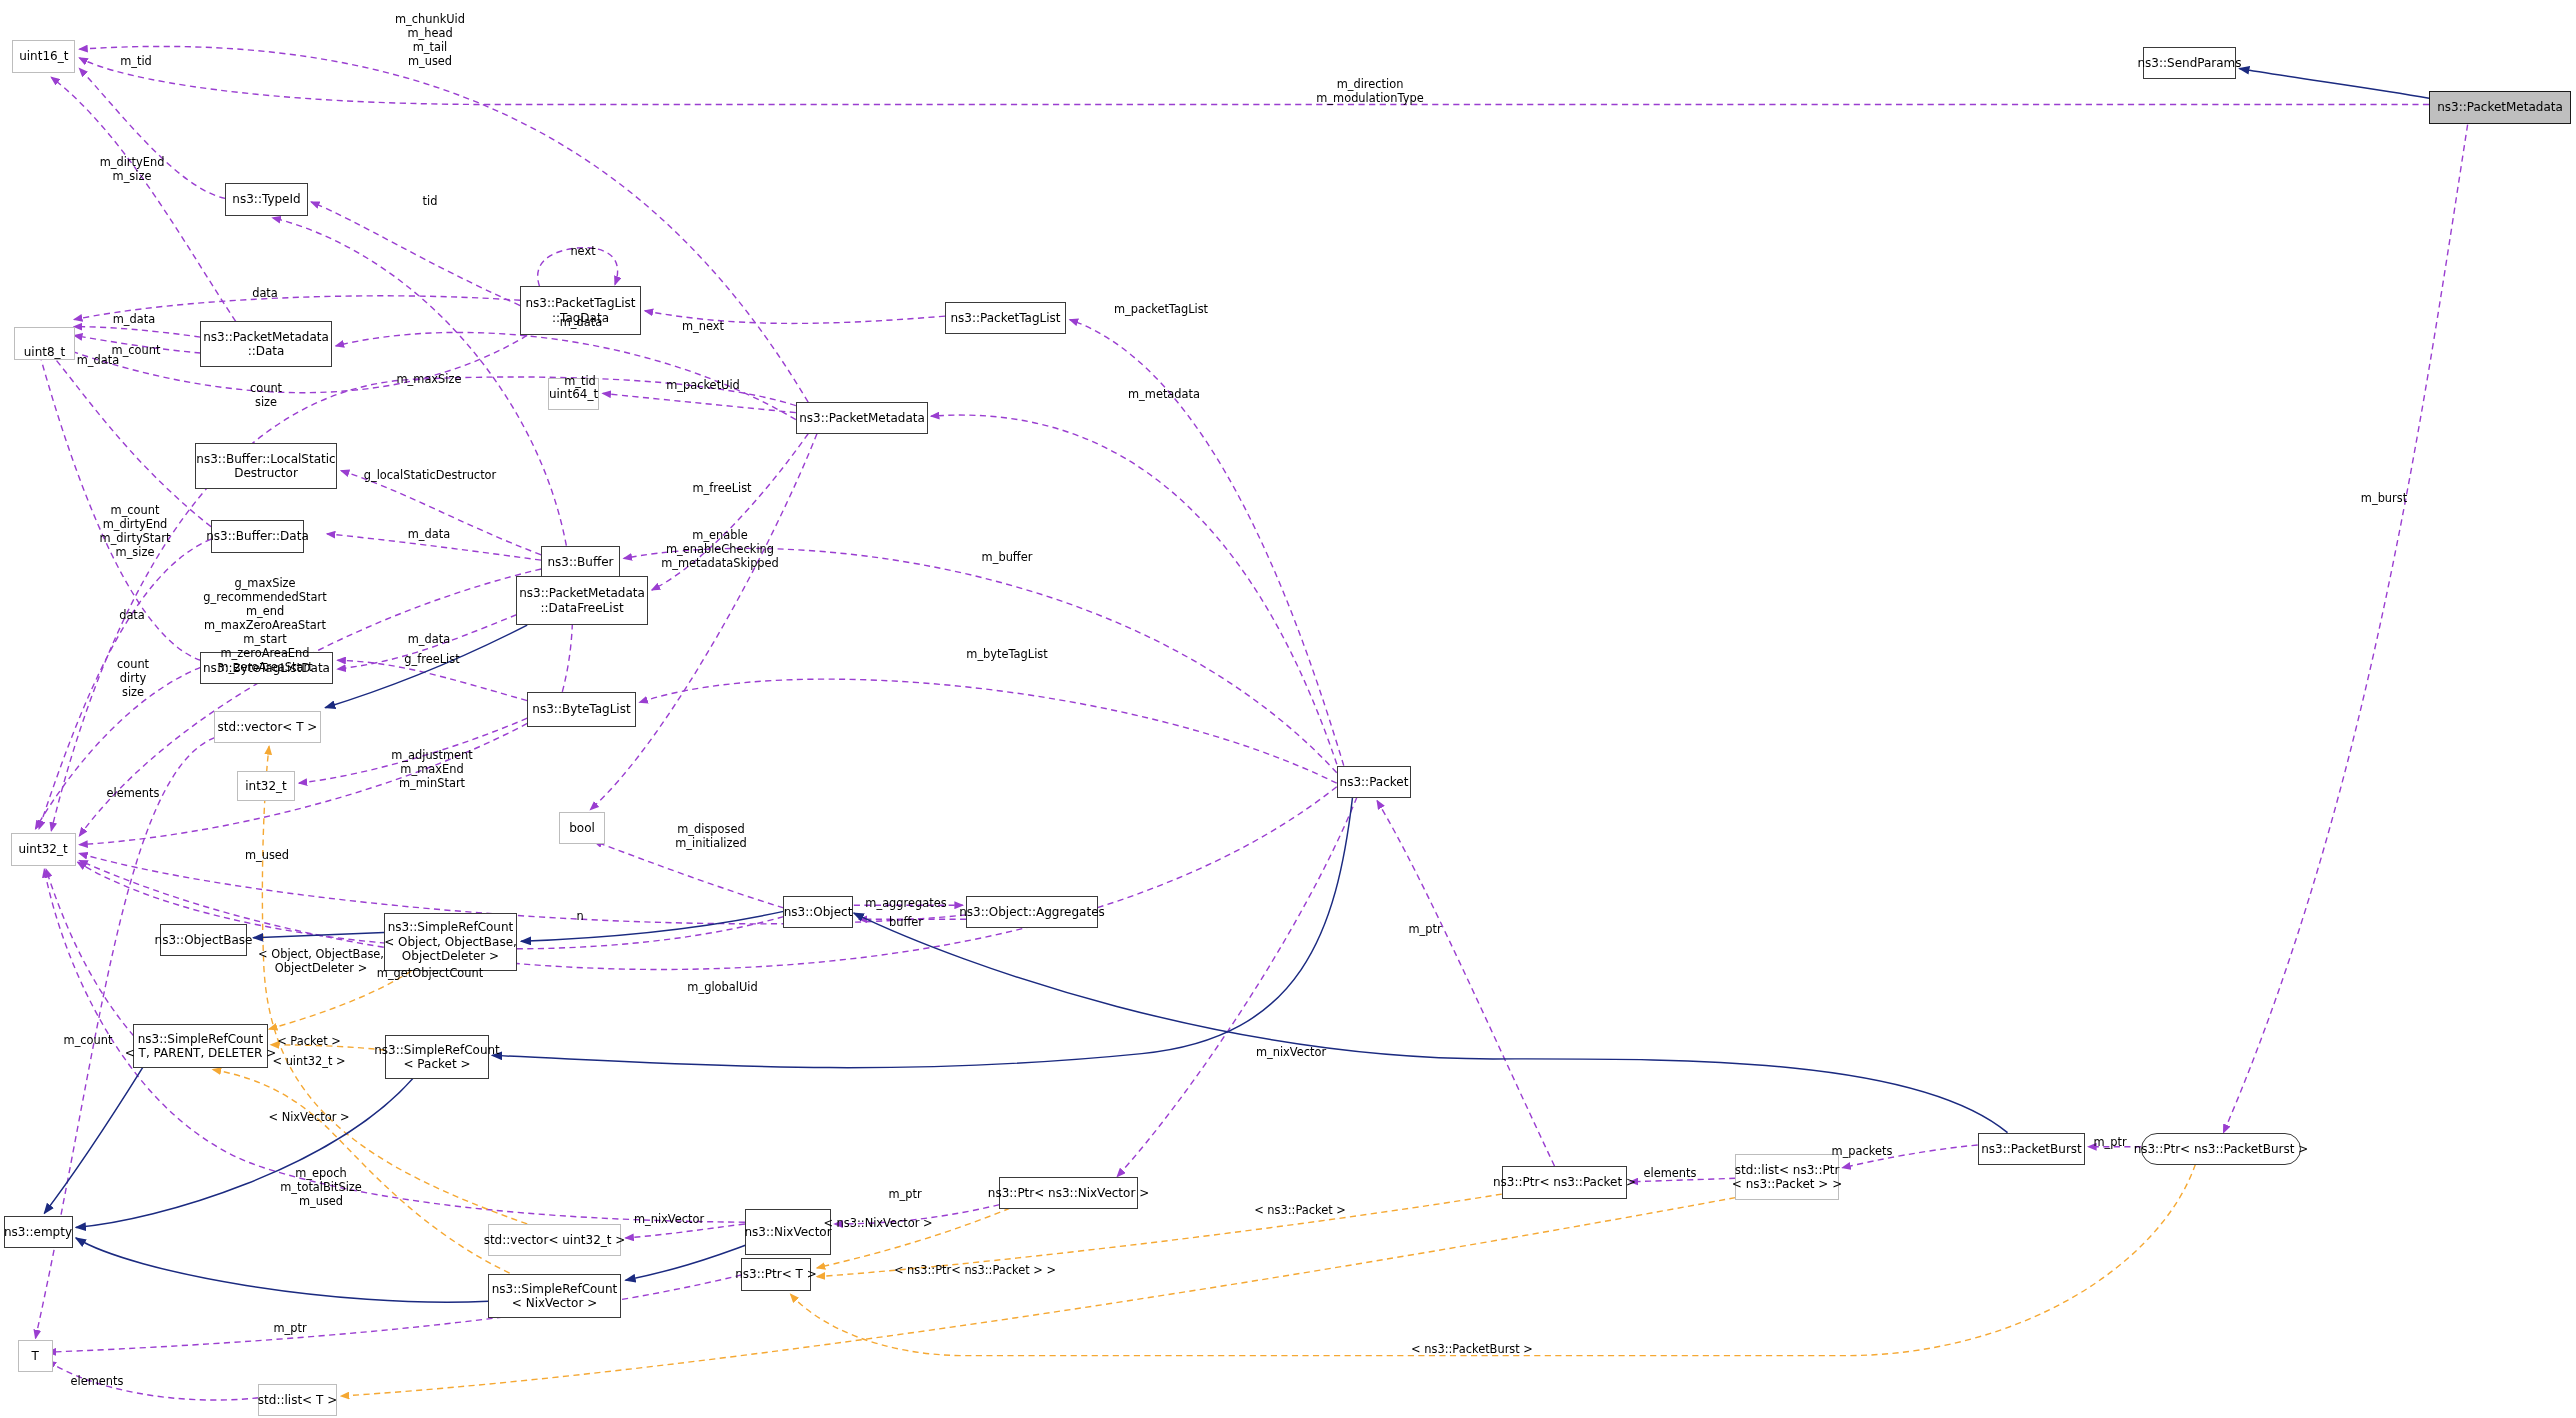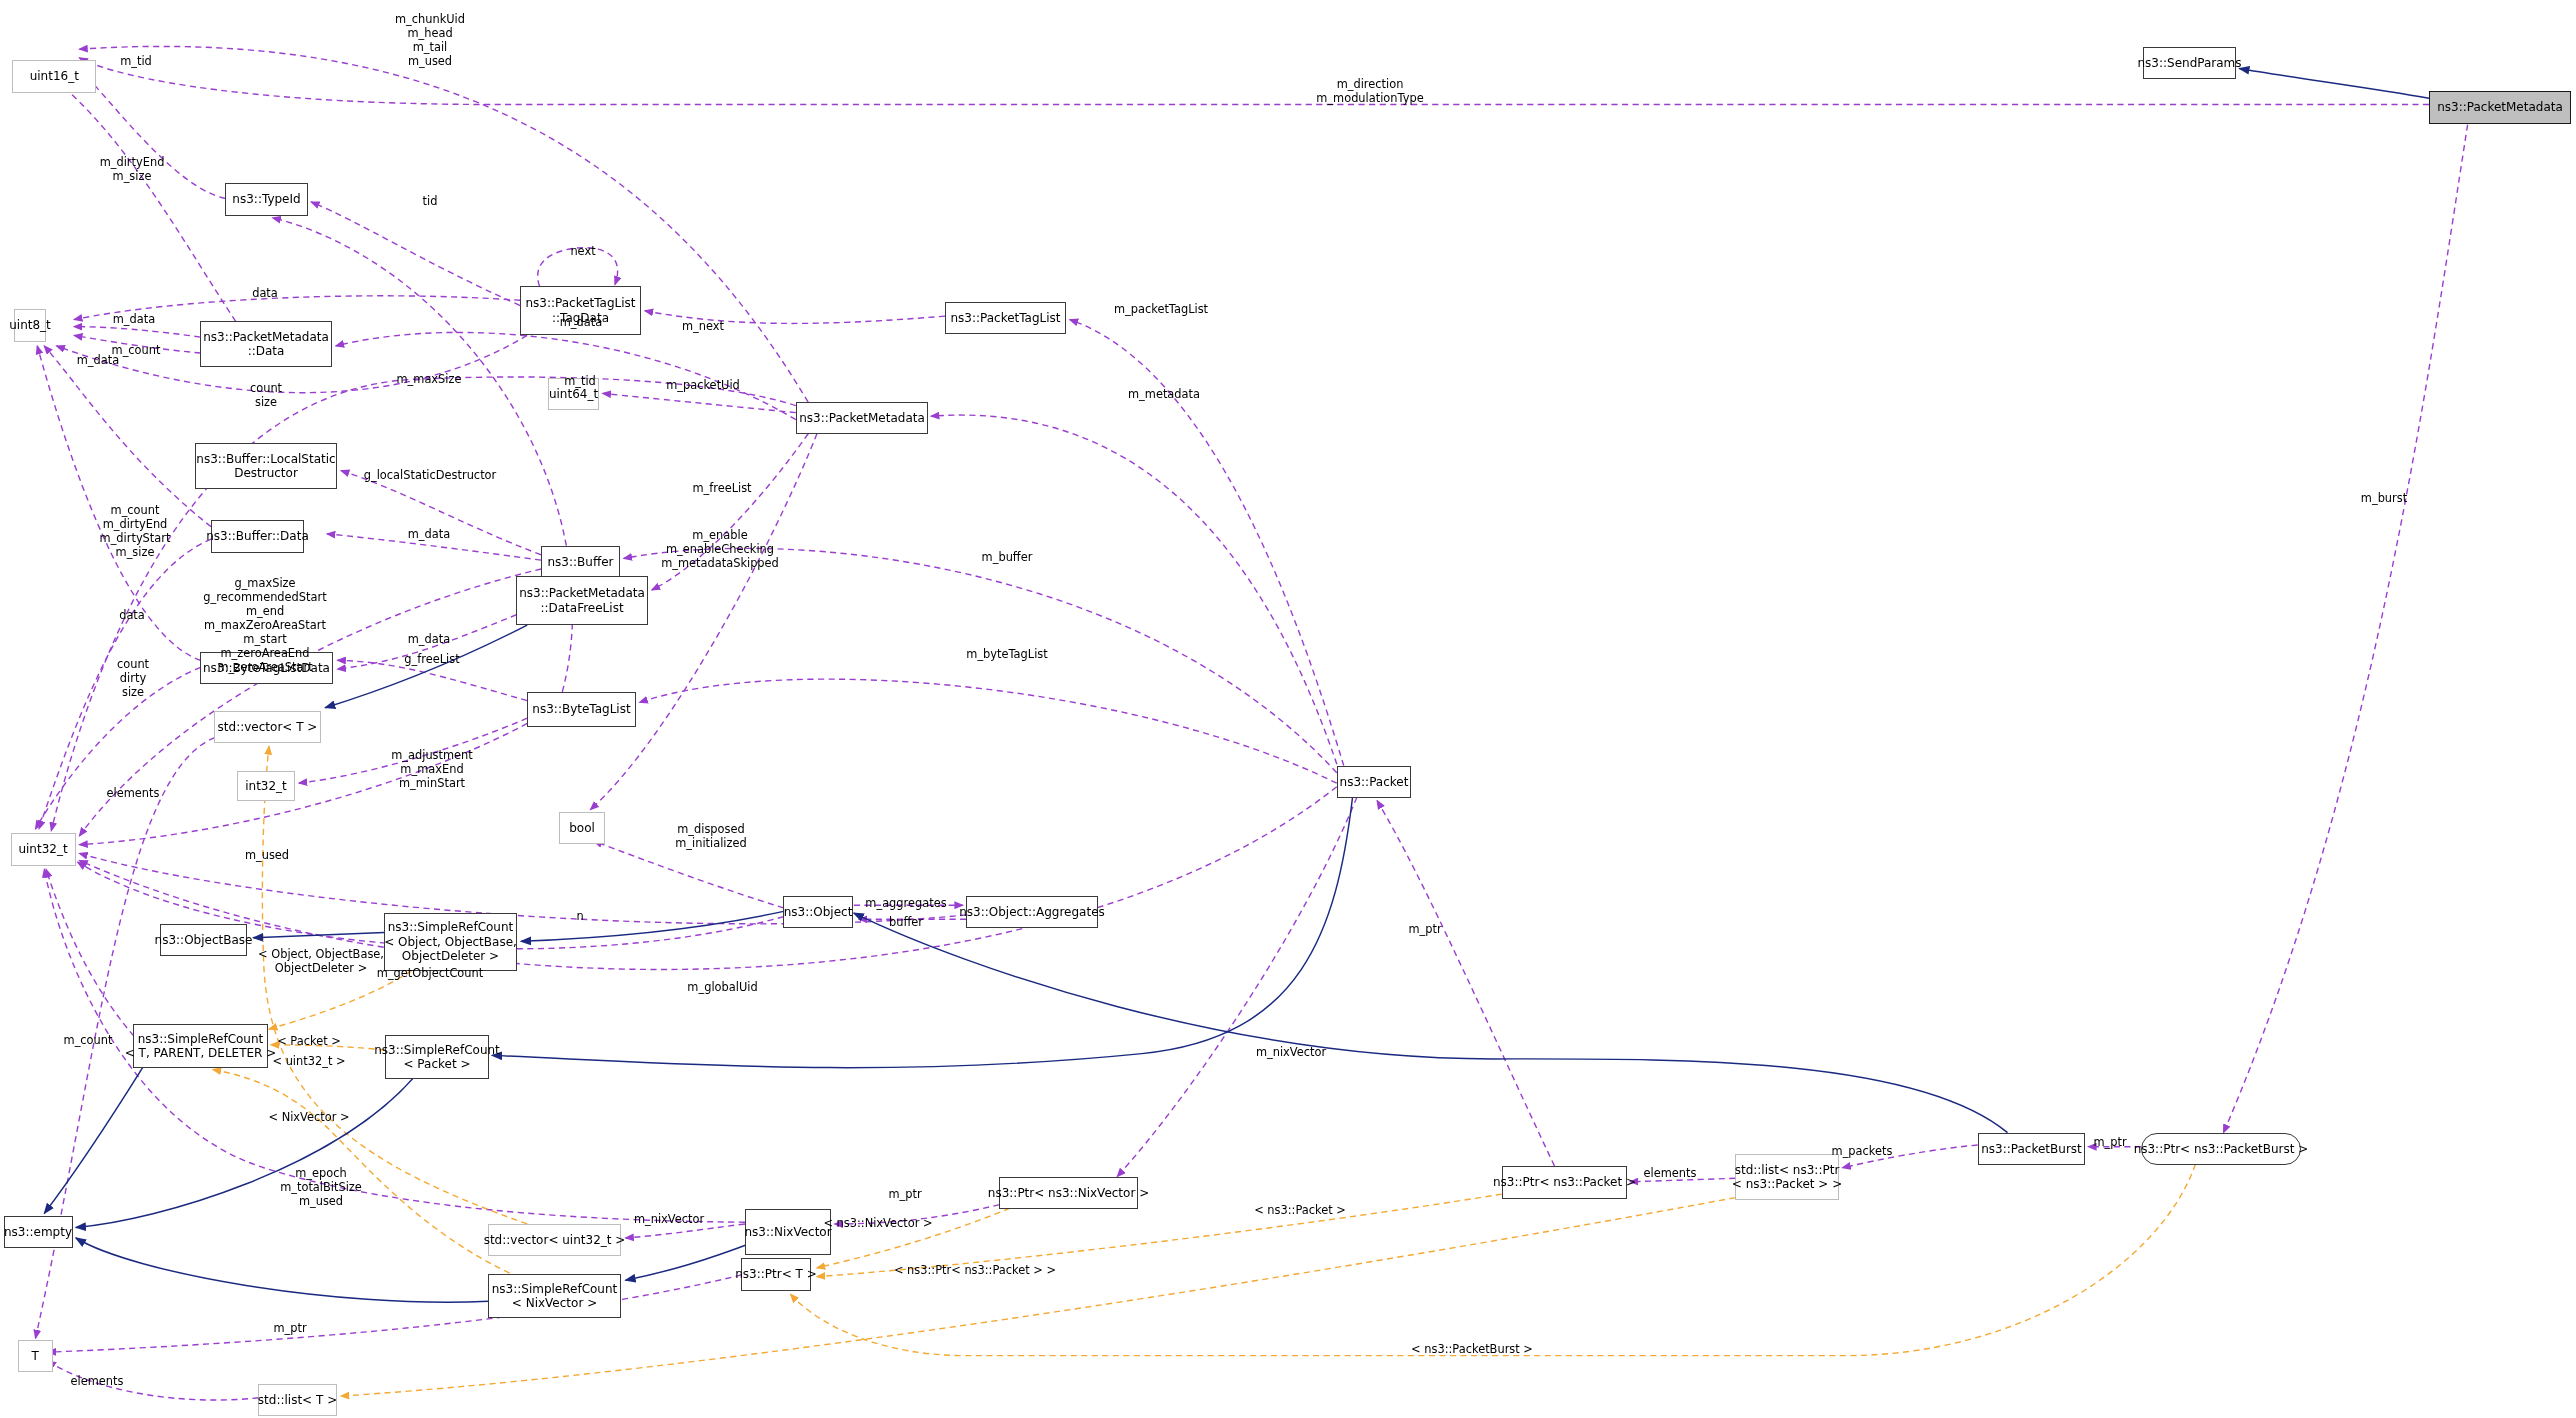--- a/index.html
+++ b/index.html
@@ -118,27 +118,27 @@
         <path d="M162,1216 C122,1280 82,1340 50,1382" class="edge inherit" marker-end="url(#arrow-inherit)"></path>
         <path d="M1540,908 C1522,1060 1482,1182 1300,1200 C1000,1230 750,1210 560,1202" class="edge inherit" marker-end="url(#arrow-inherit)"></path>
         <path d="M470,1228 C380,1330 182,1390 86,1398" class="edge inherit" marker-end="url(#arrow-inherit)"></path>
         <path d="M860,1414 C802,1436 762,1448 712,1458" class="edge inherit" marker-end="url(#arrow-inherit)"></path>
         <path d="M556,1482 C380,1490 152,1450 86,1410" class="edge inherit" marker-end="url(#arrow-inherit)"></path>
         <path d="M600,712 C502,762 422,790 370,806" class="edge inherit" marker-end="url(#arrow-inherit)"></path>
         <path d="M2286,1290 C2180,1202 1900,1206 1700,1206 C1400,1206 1100,1102 972,1040" class="edge inherit" marker-end="url(#arrow-inherit)"></path>
       </g>
   </svg>
   <div id="nodes">
-      <div class="node prim" style="left: 12.3px; top: 40px; width: 84px; height: 33px; margin-top: 20px;">
+      <div class="node prim" style="left: 12.3px; top: 40px; width: 63px; height: 33px;">
         <div>uint16_t</div>
       </div>
       <div class="node " style="left: 225px; top: 183px; width: 83px; height: 33px;">
         <div>ns3::TypeId</div>
       </div>
-      <div class="node prim" style="left: 14px; top: 309px; width: 32px; height: 33px;">
+      <div class="node prim" style="left: 14px; top: 327px; width: 61px; height: 33px; justify-content: flex-end;">
         <div>uint8_t</div>
       </div>
       <div class="node " style="left: 200px; top: 321px; width: 132px; height: 46px;">
         <div>ns3::PacketMetadata</div>
         <div>::Data</div>
       </div>
       <div class="node " style="left: 520px; top: 286px; width: 121px; height: 49px;">
         <div>ns3::PacketTagList</div>
         <div>::TagData</div>
       </div>

